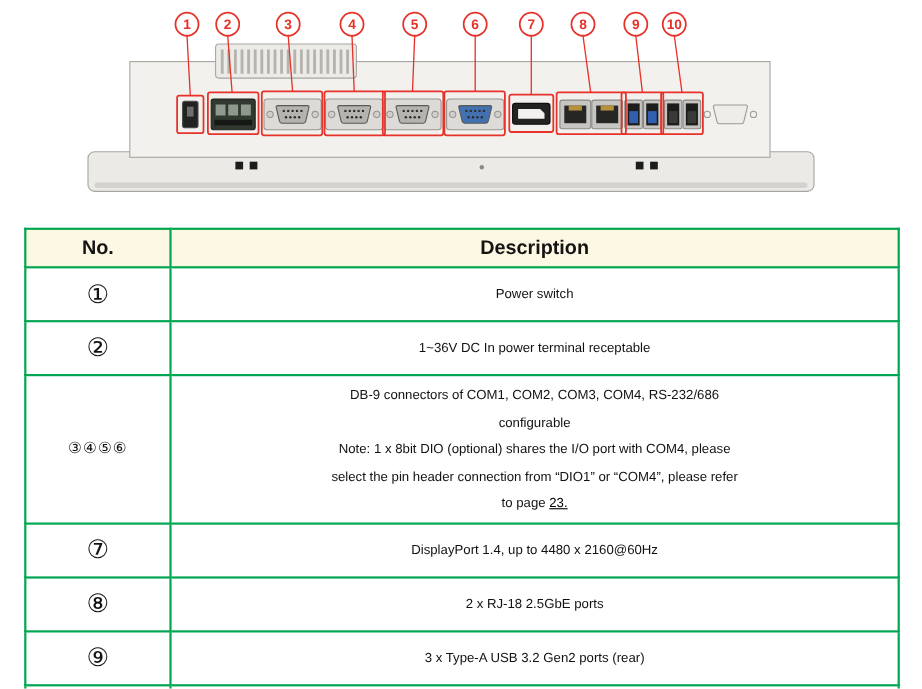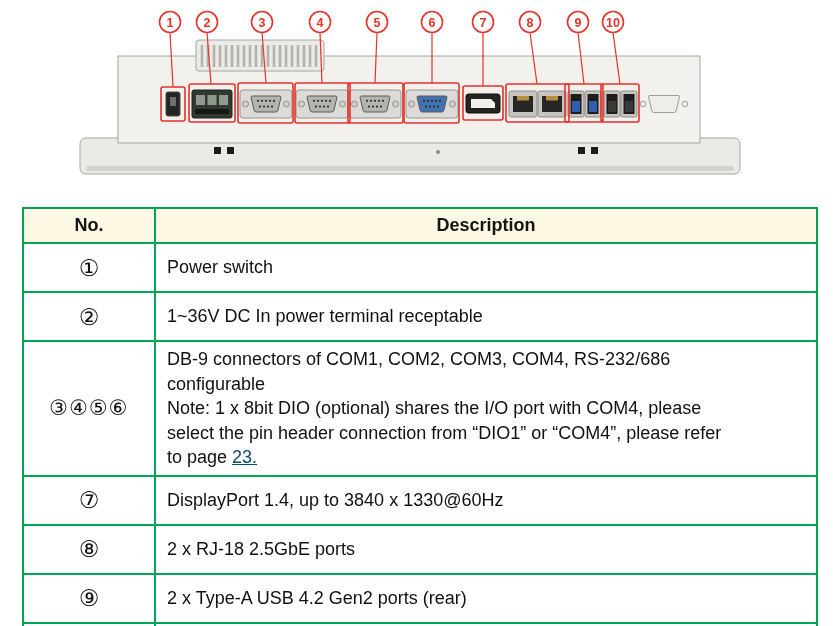--- a/index.html
+++ b/index.html
@@ -39,32 +39,32 @@
   }
   th.col-no, td.no-cell { width: 128px; }
   td.no-cell {
     text-align: center;
     vertical-align: middle;
     font-family: "DejaVu Sans", sans-serif;
     font-size: 23px;
     color: #141414;
     padding: 2px 0;
   }
-  td.no-cell.nos-multi { font-size: 21px; letter-spacing: 1px; }
+  td.no-cell.nos-multi { font-size: 14px; letter-spacing: 1px; }
   td.desc-cell {
-    font-size: 18px;
+    font-size: 12px;
     line-height: 24.5px;
     color: #111111;
     padding: 5px 11px;
     vertical-align: middle;
-    text-align: left;
+    text-align: center;
   }
   .desc-text { white-space: pre-wrap; }
   tr.single td { height: 37px; }
-  a.page-link { color: #0c4a6e; text-decoration: underline; cursor: pointer; }
+  a.page-link { color: #000000; text-decoration: underline; cursor: pointer; }
 </style>
 </head>
 <body>
 
 <div class="diagram">
   <svg width="838" height="185" viewBox="0 0 838 185">
     <defs>
       <g id="dsub">
         <rect x="-26" y="-14" width="52" height="28" rx="3" fill="#dcdbd8" stroke="#96958f" stroke-width="1"></rect>
         <circle cx="-20.5" cy="0" r="3" fill="#cfcecb" stroke="#86857f" stroke-width="0.8"></circle>
@@ -230,28 +230,28 @@
     <tr>
       <td class="no-cell nos-multi">③④⑤⑥</td>
       <td class="desc-cell"><span class="desc-text">DB-9 connectors of COM1, COM2, COM3, COM4, RS-232/686
 configurable
 Note: 1 x 8bit DIO (optional) shares the I/O port with COM4, please
 select the pin header connection from “DIO1” or “COM4”, please refer
 to page </span><a class="page-link" href="#">23.</a></td>
     </tr>
     <tr class="single">
       <td class="no-cell">⑦</td>
-      <td class="desc-cell"><span class="desc-text">DisplayPort 1.4, up to 3840 x 1330@60Hz</span></td>
+      <td class="desc-cell"><span class="desc-text">DisplayPort 1.4, up to 4480 x 2160@60Hz</span></td>
     </tr>
     <tr class="single">
       <td class="no-cell">⑧</td>
       <td class="desc-cell"><span class="desc-text">2 x RJ-18 2.5GbE ports</span></td>
     </tr>
     <tr class="single">
       <td class="no-cell">⑨</td>
-      <td class="desc-cell"><span class="desc-text">2 x Type-A USB 4.2 Gen2 ports (rear)</span></td>
+      <td class="desc-cell"><span class="desc-text">3 x Type-A USB 3.2 Gen2 ports (rear)</span></td>
     </tr>
     <tr class="single">
       <td class="no-cell">⑩</td>
       <td class="desc-cell"></td>
     </tr>
   </tbody>
 </table>
 
 </body></html>

